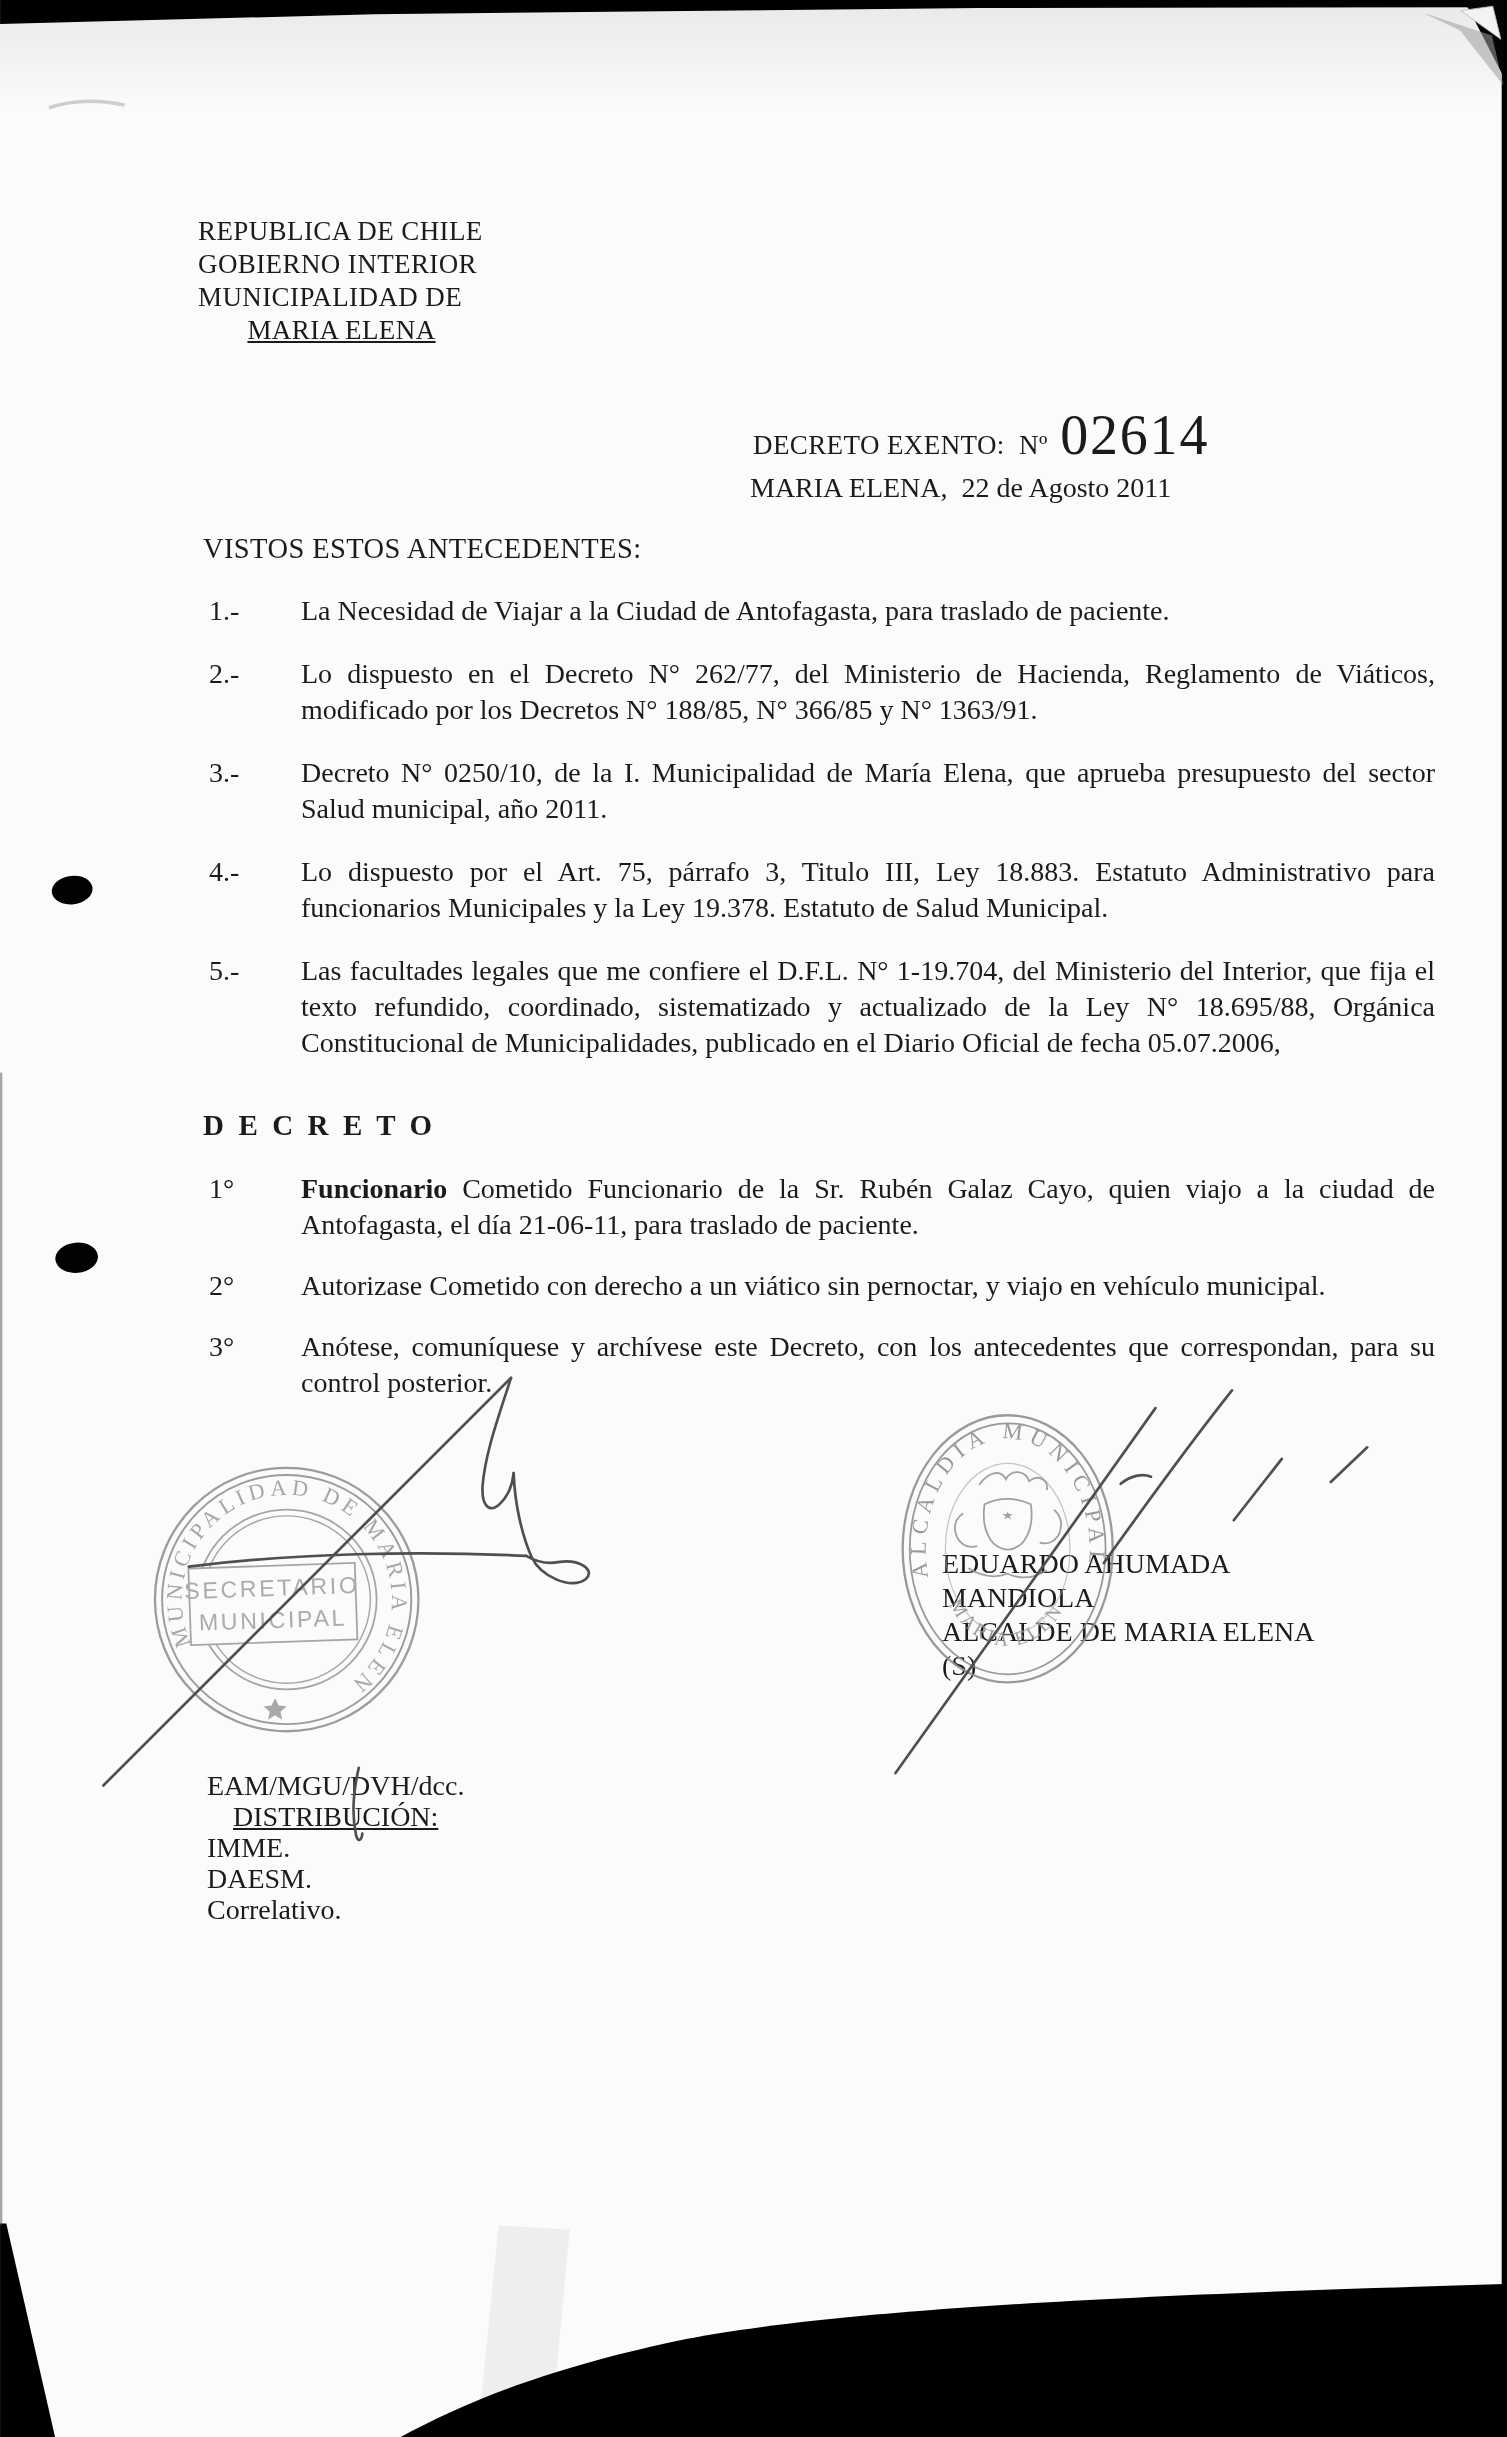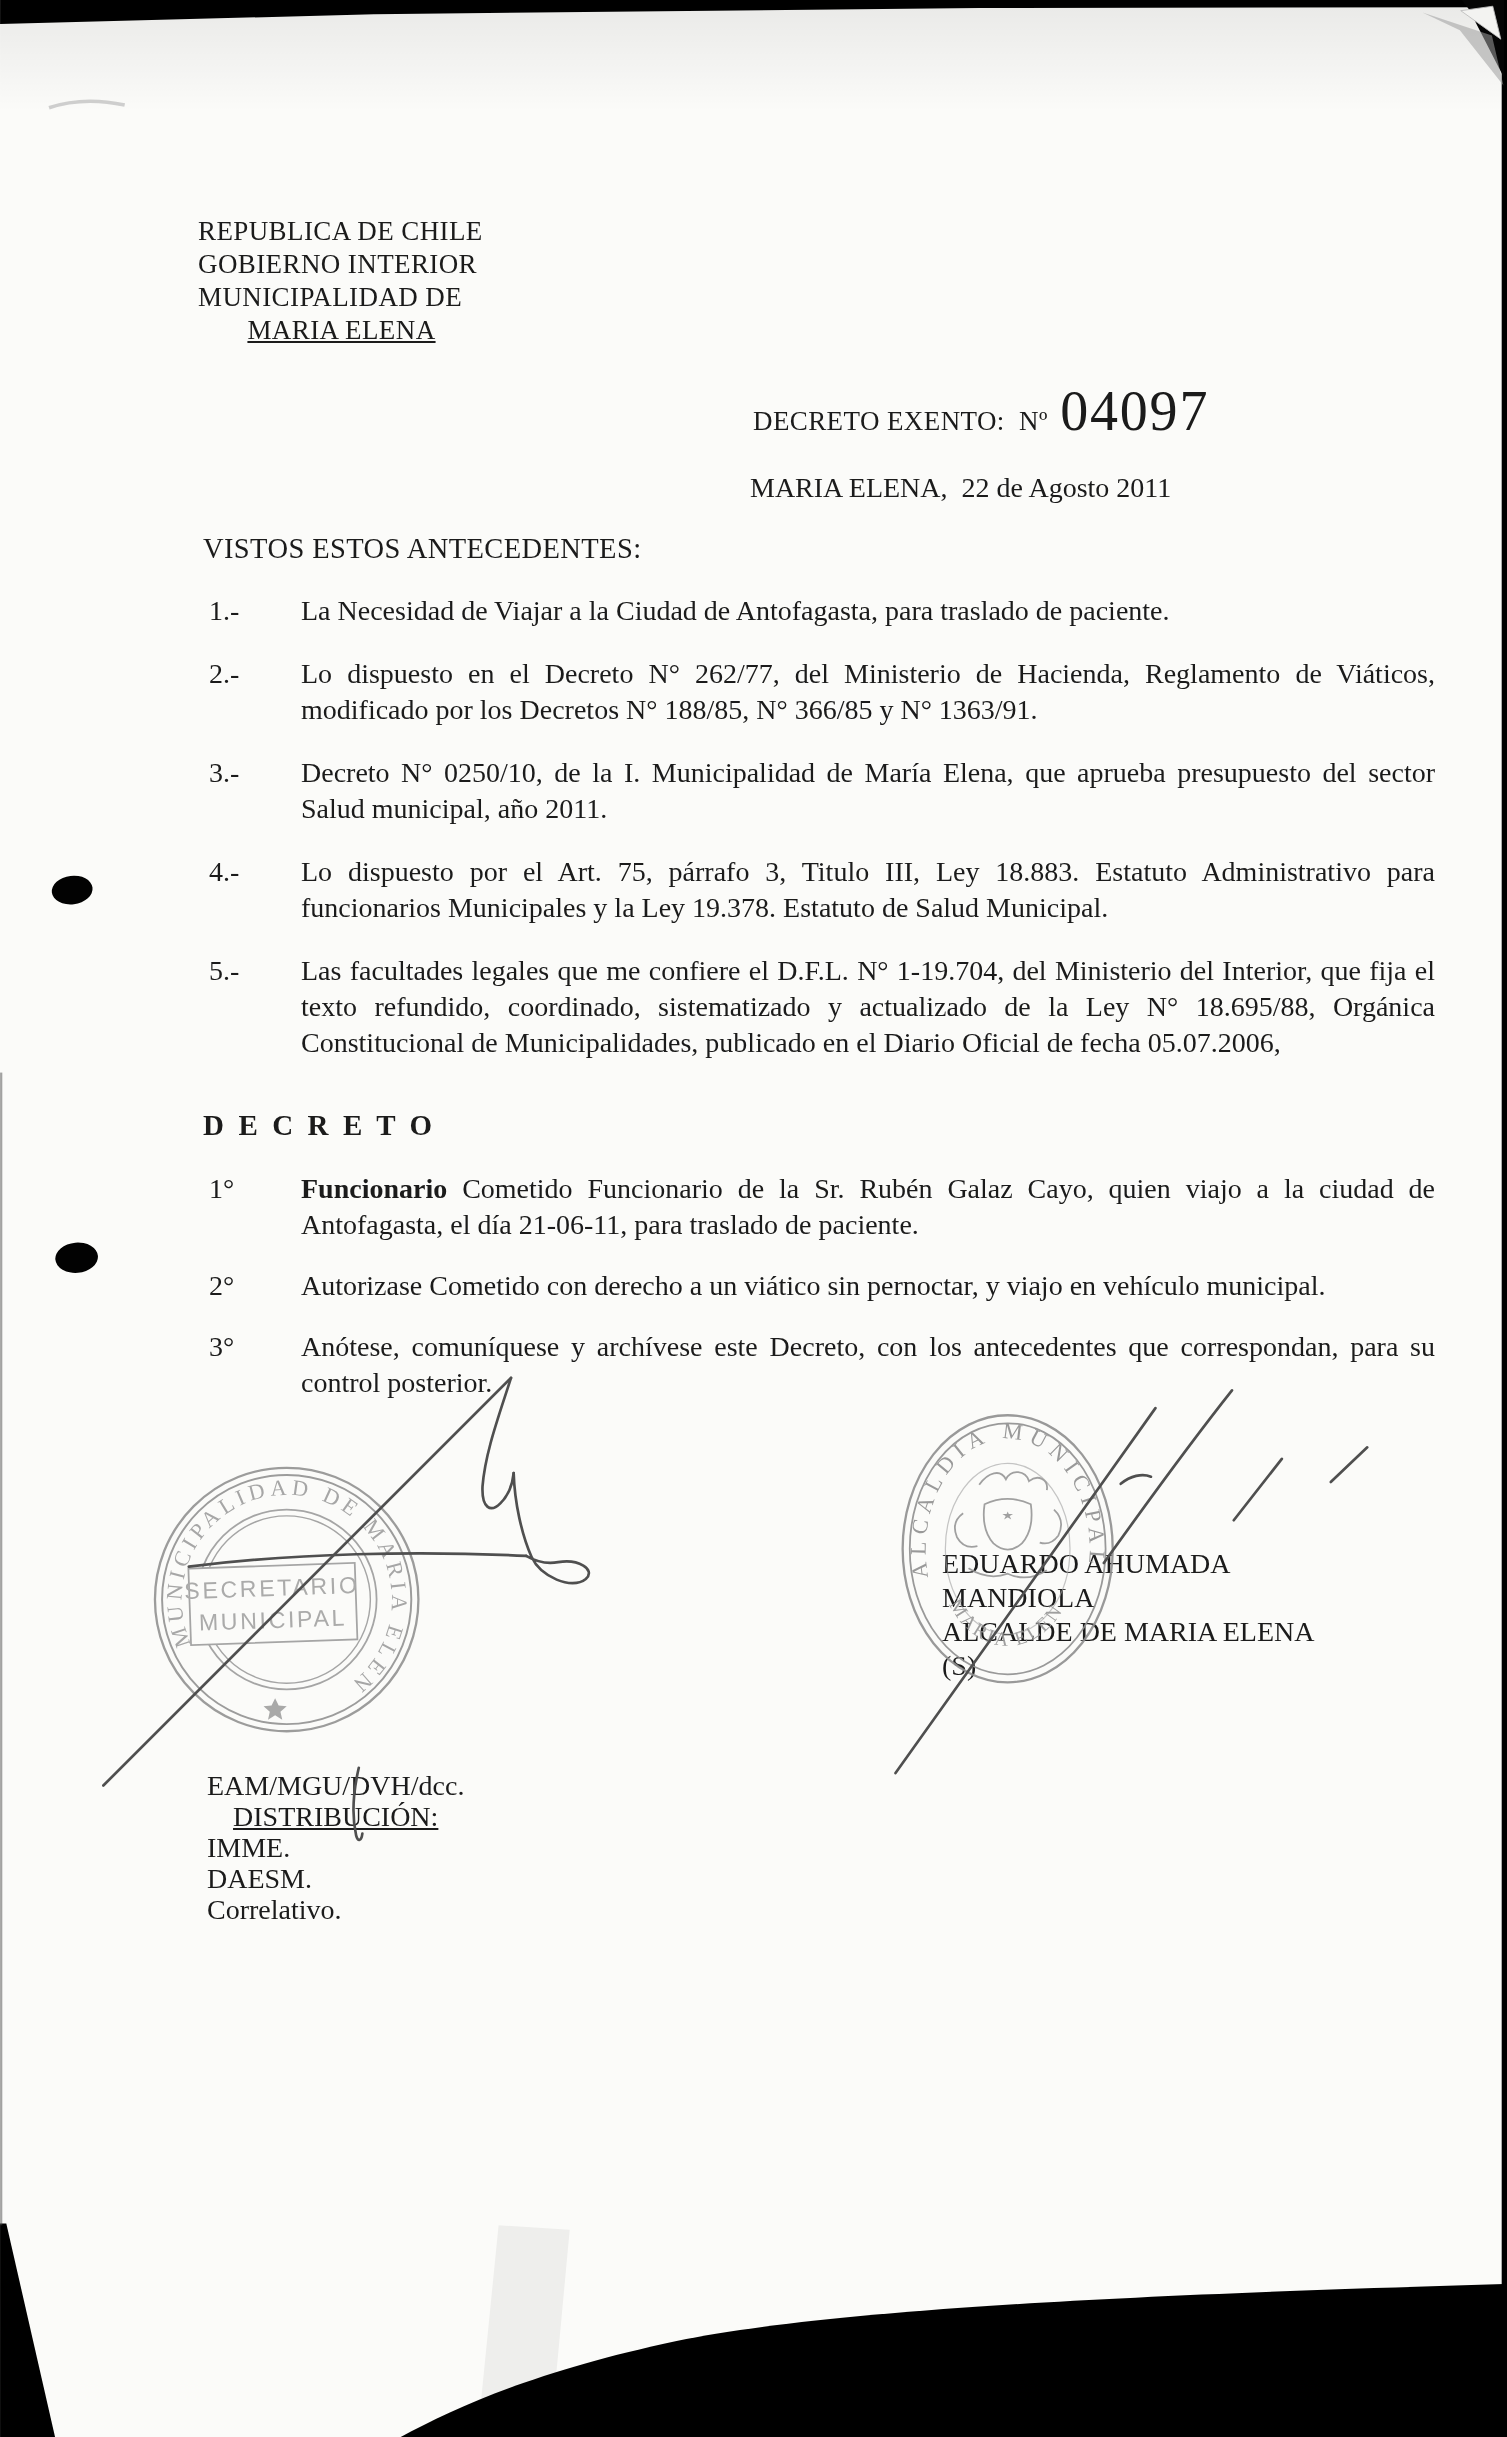--- a/index.html
+++ b/index.html
@@ -10,21 +10,21 @@
     overflow:hidden;
     font-family:"Liberation Serif","DejaVu Serif",serif;
     color:#1b1b1b;
   }
   .abs{position:absolute;}
   .pre{white-space:pre;}
 
   .header-block{left:198px;top:215px;width:287px;font-size:27px;line-height:33px;letter-spacing:0.4px;}
   .header-block .last{text-align:center;text-decoration:underline;}
 
-  .decree-row{left:753px;top:379px;display:flex;align-items:baseline;}
+  .decree-row{left:753px;top:403px;display:flex;align-items:baseline;}
   .decree-label{font-size:27px;letter-spacing:0.4px;}
   .decree-number{font-size:56px;letter-spacing:1.8px;margin-left:12.5px;}
 
   .dateline{left:750px;top:472px;font-size:28px;}
 
   .vistos{left:203px;top:533px;font-size:28.5px;letter-spacing:0.4px;}
 
   .list{left:209px;width:1226px;}
   .list-antecedentes{top:593px;}
   .list-resoluciones{top:1171px;}
@@ -52,21 +52,21 @@
 
   <div class="abs header-block">
     <div>REPUBLICA DE CHILE</div>
     <div>GOBIERNO  INTERIOR</div>
     <div>MUNICIPALIDAD DE</div>
     <div class="last">MARIA ELENA</div>
   </div>
 
   <div class="abs decree-row">
     <span class="decree-label pre">DECRETO EXENTO:  Nº</span>
-    <span class="decree-number">04097</span>
+    <span class="decree-number">02614</span>
   </div>
 
   <div class="abs dateline pre">MARIA ELENA,  22 de Agosto 2011</div>
 
   <div class="abs vistos">VISTOS ESTOS ANTECEDENTES:</div>
 
   <div class="abs list list-antecedentes">
     <div class="item">
       <div class="num">1.-</div>
       <div class="txt">La Necesidad de Viajar a la Ciudad de Antofagasta, para traslado de paciente.</div>

